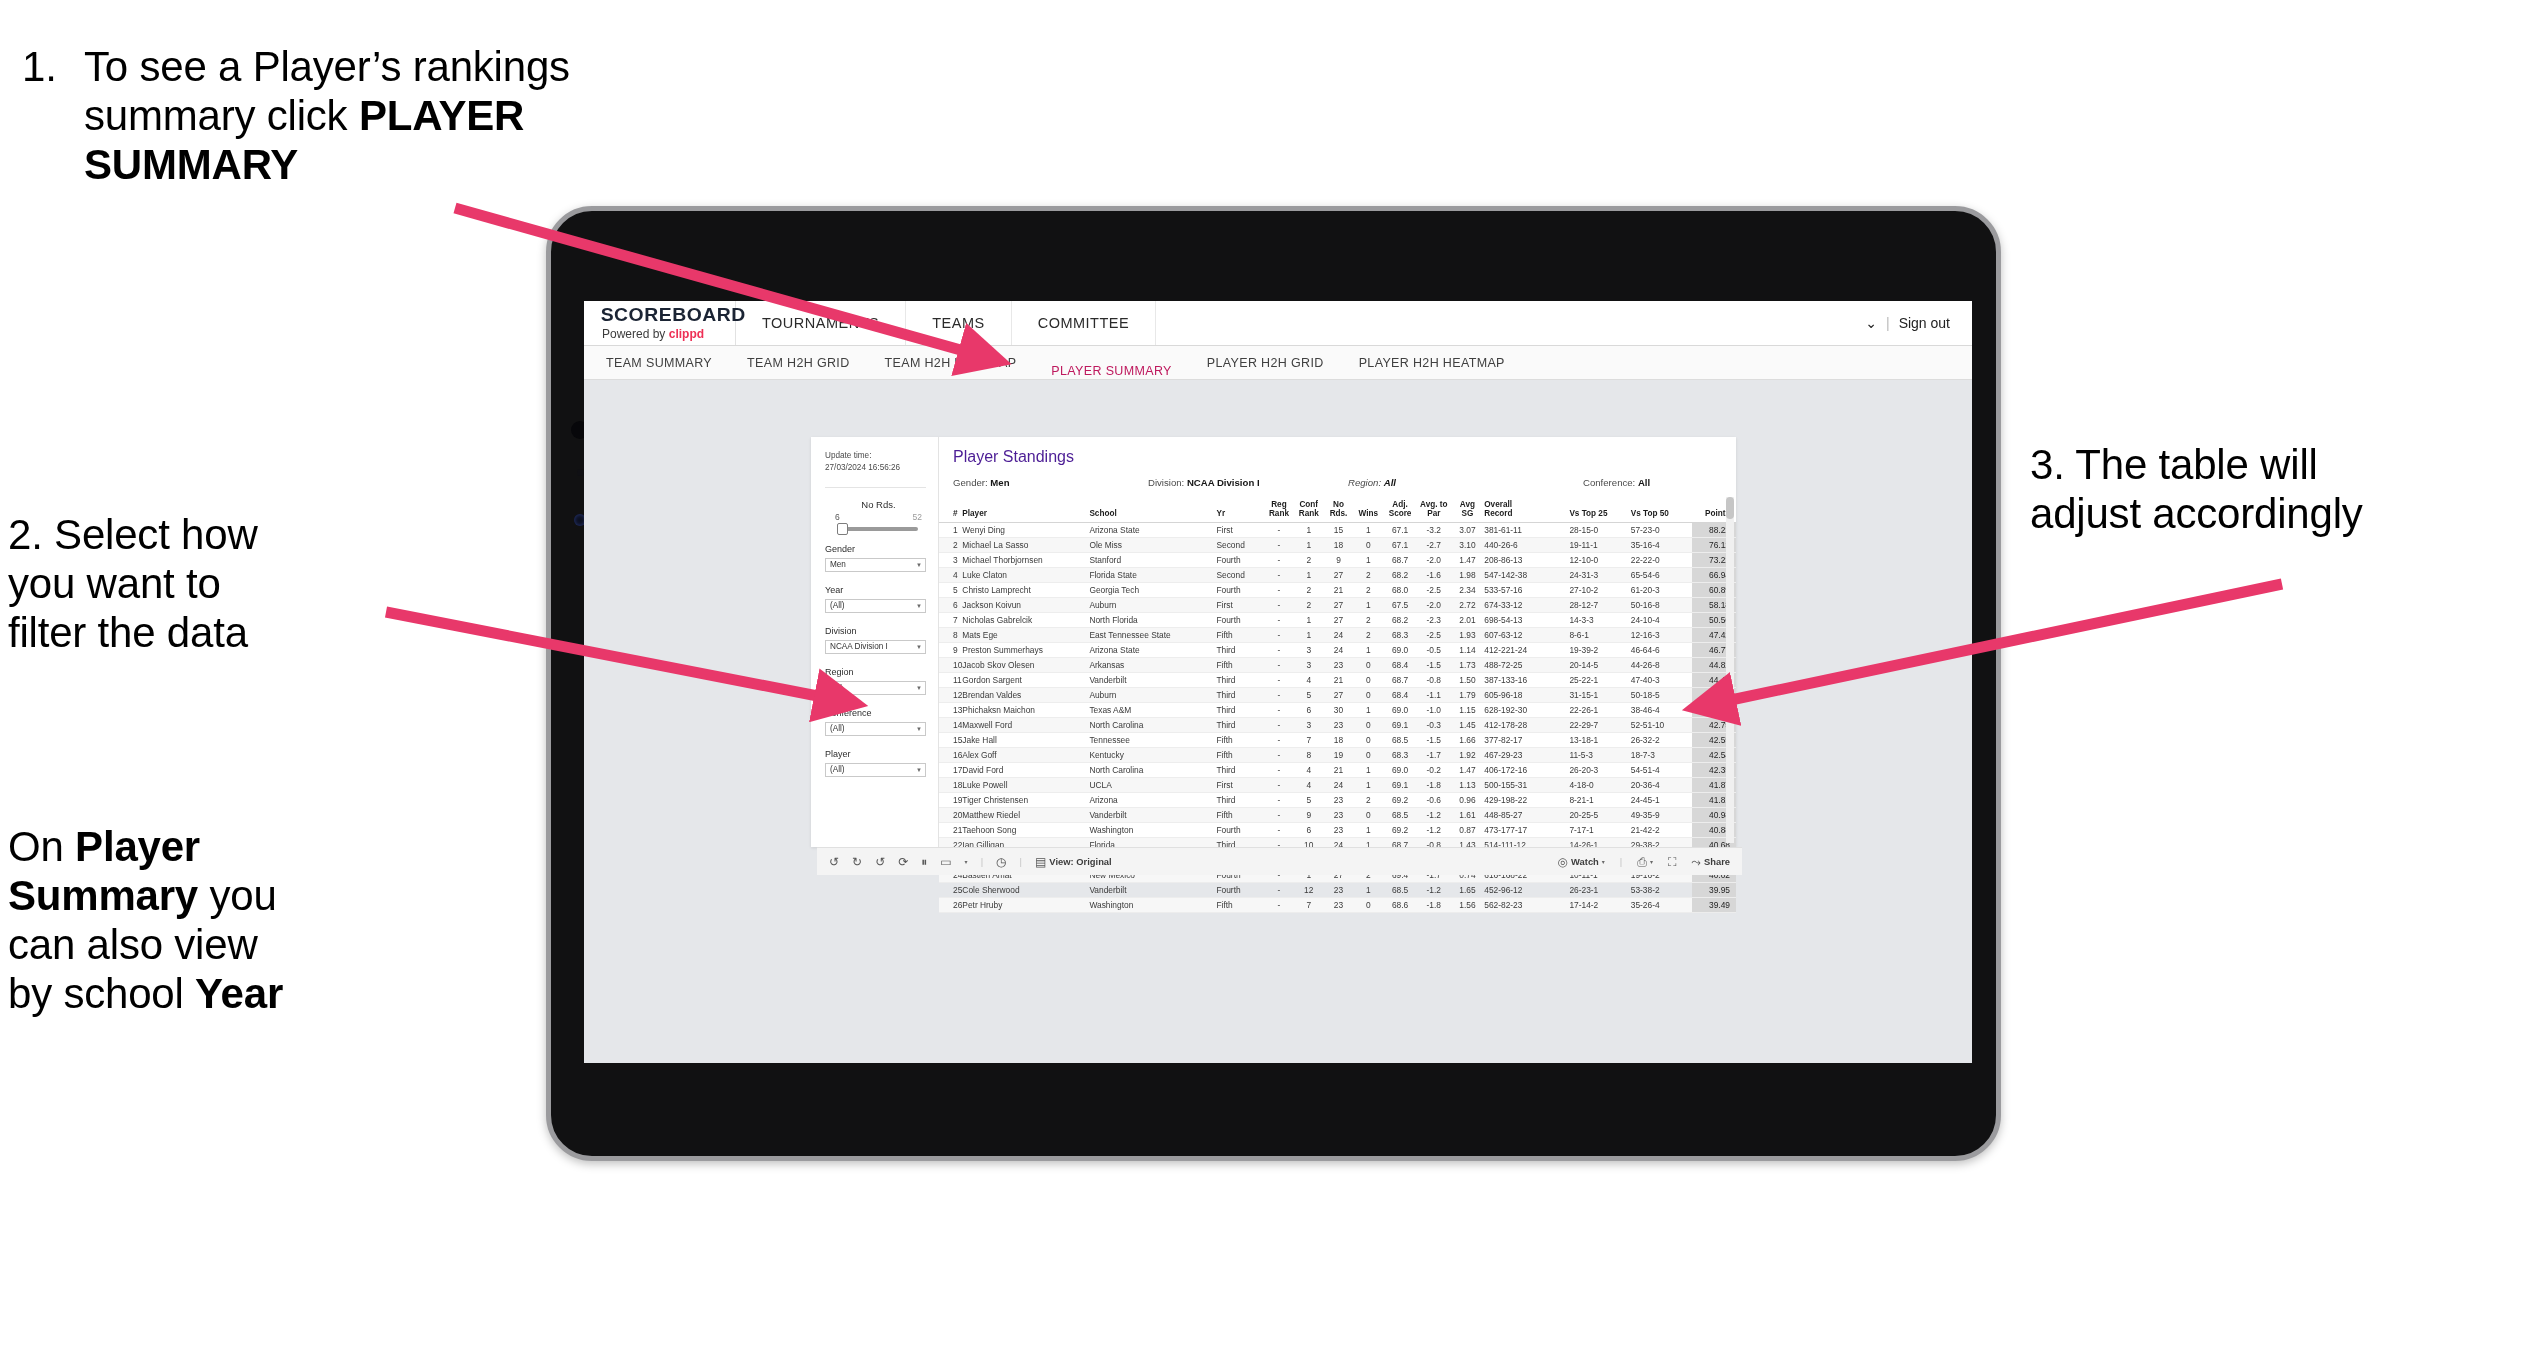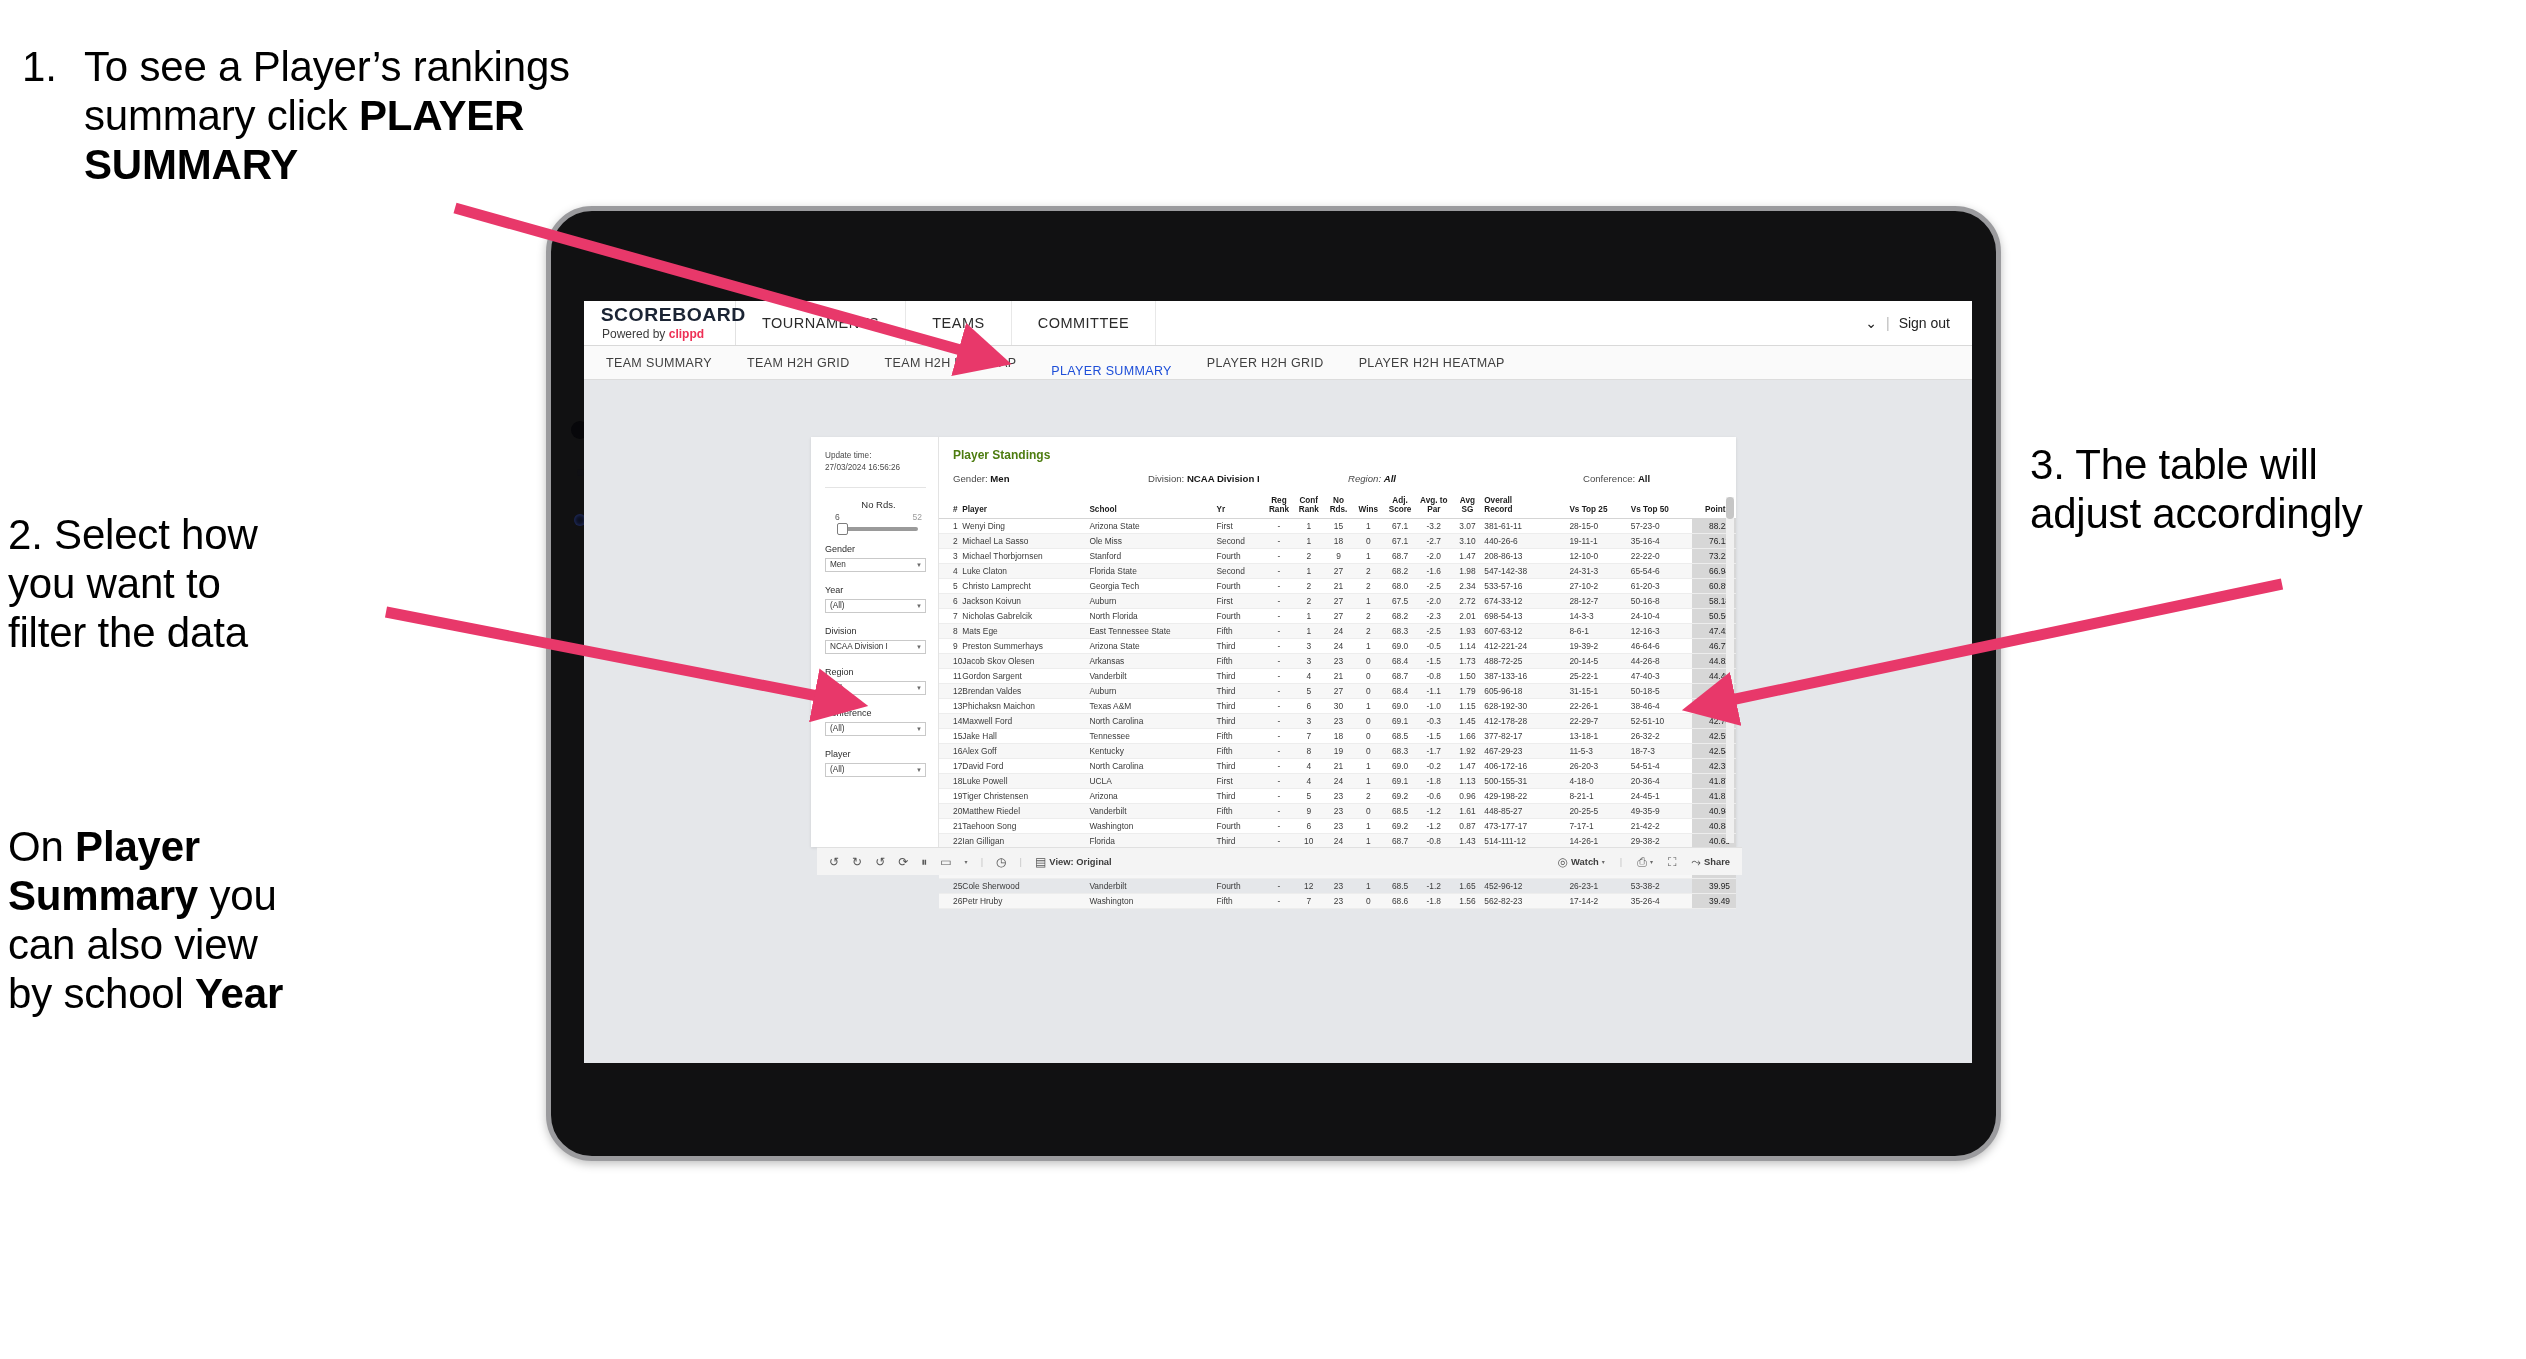--- a/index.html
+++ b/index.html
@@ -69,21 +69,21 @@
                  align-items: center; border-right: 1px solid #e8e8e8; }
   #topbar-right { margin-left: auto; display: flex; align-items: center;
                   gap: 9px; padding-right: 22px; font-size: 14px; color: #222; }
   #topbar-right .sep { color: #bbb; }
 
   
   #subnav { height: 34px; background: #fafafa; border-bottom: 1px solid #dcdcdc;
             display: flex; align-items: center; padding-left: 22px; gap: 0; }
   .subnav-item { font-size: 12.5px; color: #404040; letter-spacing: .35px;
                  padding: 0 21px 0 0; margin-right: 14px; white-space: nowrap; }
-  .subnav-item.active { color: #1d4ed8; margin-top: 16px; }
+  .subnav-item.active { color: #be185d; margin-top: 16px; }
 
   
   #canvas { position: relative; width: 100%; height: calc(100% - 79px);
             background: #e5e7ea; }
 
   #viz { position: absolute; left: 227px; top: 57px;
          width: 925px; height: 410px; background: #fff;
          box-shadow: 0 1px 3px rgba(0,0,0,.10); display: flex; }
 
   
@@ -103,21 +103,21 @@
   #slider-vals { display: flex; justify-content: space-between; font-size: 8.5px;
                  color: #555; padding: 0 4px; }
   #slider-vals .max { color: #9b9b9b; }
   #slider-track { position: relative; height: 4px; background: #9a9a9a;
                   border-radius: 2px; margin: 5px 8px 0 8px; }
   #slider-knob { position: absolute; left: -2px; top: -4px; width: 11px; height: 12px;
                  background: #fff; border: 1.5px solid #7d7d7d; border-radius: 2px; }
 
   
   #tablepane { flex: 1; padding: 11px 0 0 0; position: relative; }
-  #viz-title { font-size: 12px; font-weight: 700; color: #4d7c0f; padding-left: 14px; }
+  #viz-title { font-size: 16px; font-weight: 400; color: #4c1d95; padding-left: 14px; }
   #viz-meta { display: flex; padding: 11px 0 9px 14px; font-size: 9.6px; color: #4b4b4b; }
   #viz-meta .m { margin-right: 0; }
   #viz-meta b { color: #161616; font-weight: 700; }
   #m1 { width: 195px; } #m2 { width: 200px; } #m3 { width: 235px; font-style: italic; }
 
   table { width: 100%; border-collapse: collapse; font-size: 8.4px; color: #3a3a3a; }
   thead th { font-size: 8.2px; color: #1c1c1c; font-weight: 700; text-align: left;
              padding: 3px 0 4px 0; vertical-align: bottom; line-height: 1.12;
              border-bottom: 1px solid #d5d5d5; }
   tbody td { padding: 2px 0; border-bottom: 1px solid #ededed; white-space: nowrap; }

